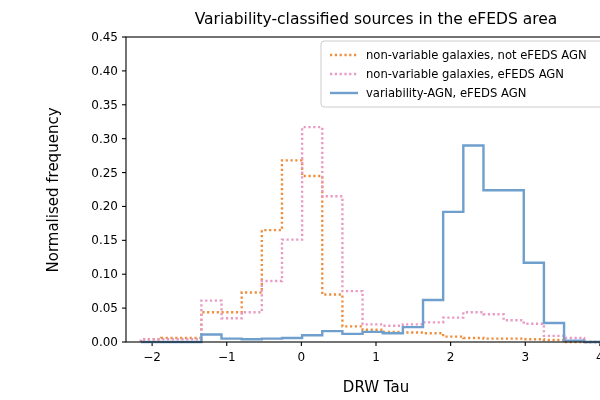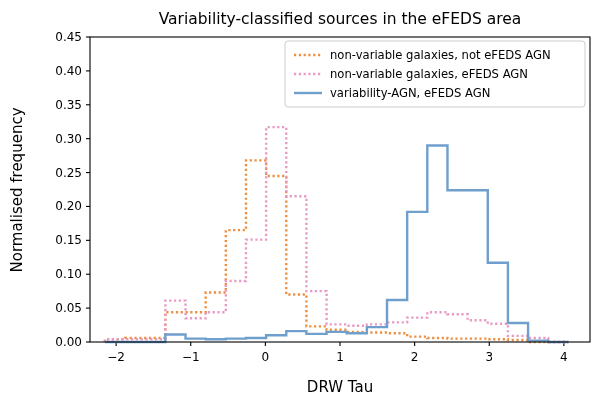--- a/index.html
+++ b/index.html
@@ -11,20 +11,21 @@
     width: 600px;
     height: 400px;
     font-family: "DejaVu Sans", sans-serif;
     overflow: hidden;
   }
   #figure {
     position: relative;
     width: 535px;
     height: 400px;
     background: #ffffff;
+    padding-left: 36px;
   }
   #plot-svg {
     display: block;
     width: 600px;
     height: 400px;
   }
   .fig-title {
     font-size: 15.5px;
     fill: #000000;
     text-anchor: middle;

